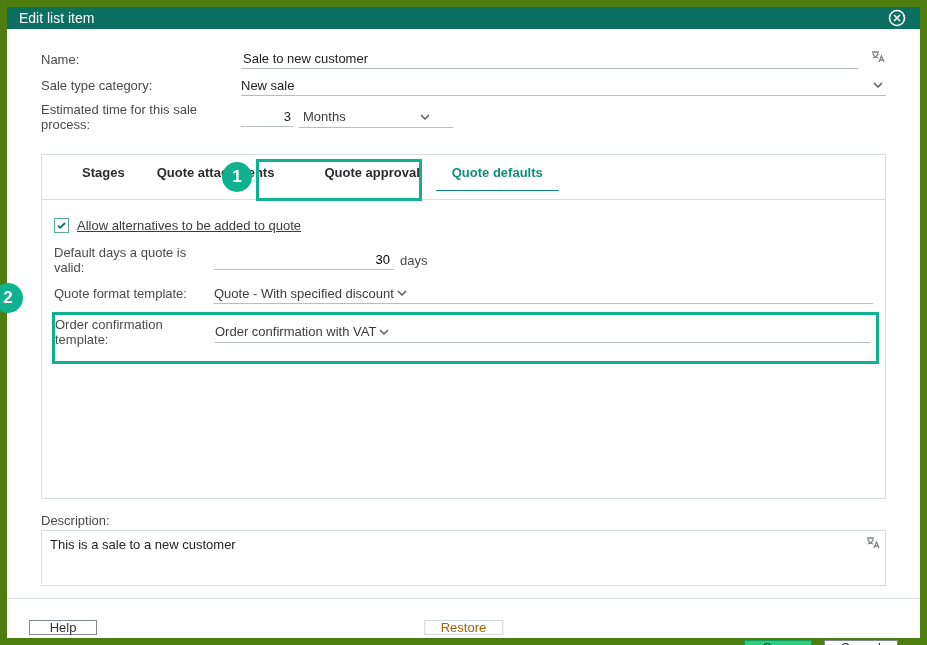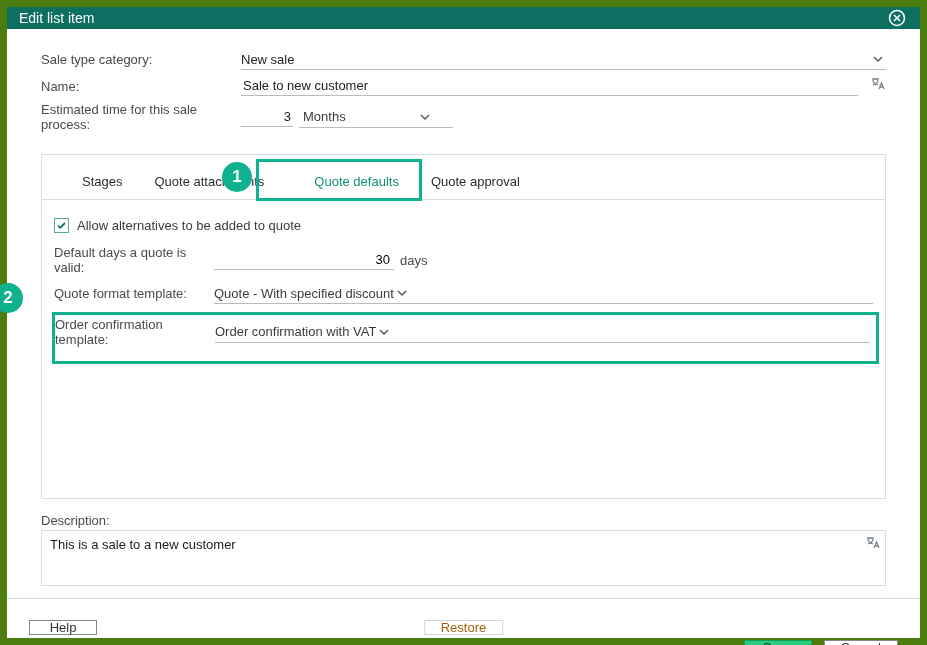--- a/index.html
+++ b/index.html
@@ -28,27 +28,27 @@
   .underline-input{border:none;border-bottom:1px solid #b6bcc0;background:transparent;font-size:13px;padding:2px 2px;color:#222;outline:none;}
   .name-input{flex:1;margin-right:28px;}
   .translate-icon{position:absolute;right:0;top:0;color:#7b858c;}
   .select-underline{flex:1;display:flex;align-items:center;border-bottom:1px solid #b6bcc0;padding:2px 0;cursor:pointer;justify-content:space-between;}
   .select-underline .val{color:#222;}
   .chev{width:16px;height:16px;display:inline-flex;align-items:center;justify-content:center;}
   .chev svg{stroke:#565d62;}
   .est-row .num{width:48px;text-align:right;margin-right:6px;}
   .est-row .unit-select{display:flex;align-items:center;border-bottom:1px solid #b6bcc0;padding:2px 20px 2px 4px;width:130px;justify-content:space-between;cursor:pointer;}
   .tab-card{border:1px solid var(--light-border);background:#fff;box-sizing:border-box;display:flex;flex-direction:column;min-height:345px;position:relative;margin-top:6px;}
-  .tab-strip{display:flex;align-items:flex-end;height:44px;padding:0 24px;border-bottom:1px solid var(--light-border);}
+  .tab-strip{display:flex;align-items:flex-start;height:44px;padding:0 24px;border-bottom:1px solid var(--light-border);font-weight:bold;}
   .tab{padding:10px 16px;cursor:pointer;font-size:13px;color:#2c2c2c;white-space:nowrap;}
   .tab.active{color:var(--tab-active);border-bottom:1px solid var(--tab-active);margin-bottom:-1px;}
   .tab-highlight{position:absolute;border:3px solid var(--accent);pointer-events:none;}
   .callout{width:30px;height:30px;border-radius:50%;background:var(--accent);color:#fff;font-weight:bold;font-size:17px;display:flex;align-items:center;justify-content:center;position:absolute;z-index:5;pointer-events:none;}
   .tab-content{padding:18px 12px 12px 12px;flex:1;}
-  .chk-row{display:flex;align-items:center;margin-bottom:12px;gap:8px;}
+  .chk-row{display:flex;align-items:center;margin-bottom:12px;gap:8px;text-decoration:underline;}
   .chk{width:15px;height:15px;border:1px solid #5aa89b;display:inline-flex;align-items:center;justify-content:center;cursor:pointer;box-sizing:border-box;}
   .chk.checked svg{stroke:var(--teal);}
   .opt-row{display:flex;align-items:center;margin-bottom:8px;}
   .opt-row .lbl{width:160px;flex-shrink:0;color:var(--muted);font-size:13px;}
   .opt-row .num-in{width:172px;text-align:right;border:none;border-bottom:1px solid #b6bcc0;background:transparent;font-size:13px;padding:2px 4px;outline:none;}
   .opt-row .suffix{margin-left:6px;color:var(--muted);}
   .opt-row .sel{flex:1;display:flex;align-items:center;justify-content:flex-start;border-bottom:1px solid #b6bcc0;padding:2px 0;cursor:pointer;}
   .row-highlight{border:3px solid var(--accent);padding:2px 6px 14px 0;margin-left:-2px;margin-right:-6px;}
   .desc-block{margin-top:14px;}
   .desc-block .lbl{color:var(--muted);font-size:13px;margin-bottom:2px;display:block;}
@@ -75,40 +75,40 @@
           <path d="M6 6l6 6M12 6l-6 6"></path>
       </svg>
     </span>
   </div>
 
   <div class="body">
 
     <div class="form-top">
 
       <div class="form-row">
+        <label class="lbl-col">Name:</label>
+        <input class="underline-input name-input" value="Sale to new customer" style="">
+        <span class="translate-icon">
+          <svg width="16" height="16" viewBox="0 0 16 16" fill="none" stroke="#7b858c" stroke-width="1.3">
+            <path d="M2 3h7M5.5 3v1M3 4c0 2 2 4 5 5M8 4c0 2-2 4-5 5"></path>
+            <path d="M9 13l2.5-6 2.5 6M9.8 11h3.4"></path>
+          </svg>
+        </span>
+      </div>
+
+      <div class="form-row">
         <label class="lbl-col">Sale type category:</label>
         <div class="select-underline">
           <span class="val">New sale</span>
           <span class="chev">
             <svg width="12" height="12" viewBox="0 0 12 12" fill="none" stroke-width="1.5">
                 <path d="M2 4l4 4 4-4"></path>
               </svg>
           </span>
         </div>
-      </div>
-
-      <div class="form-row">
-        <label class="lbl-col">Name:</label>
-        <input class="underline-input name-input" value="Sale to new customer" style="">
-        <span class="translate-icon">
-          <svg width="16" height="16" viewBox="0 0 16 16" fill="none" stroke="#7b858c" stroke-width="1.3">
-            <path d="M2 3h7M5.5 3v1M3 4c0 2 2 4 5 5M8 4c0 2-2 4-5 5"></path>
-            <path d="M9 13l2.5-6 2.5 6M9.8 11h3.4"></path>
-          </svg>
-        </span>
       </div>
 
       <div class="form-row est-row">
         <label class="lbl-col" style="width:200px">Estimated time for this sale process:</label>
         <input class="underline-input num" value="3" style="">
         <div class="unit-select">
           <span>Months</span>
           <span class="chev">
             <svg width="12" height="12" viewBox="0 0 12 12" fill="none" stroke-width="1.5">
                 <path d="M2 4l4 4 4-4"></path>
@@ -120,22 +120,22 @@
 
     <div class="tab-card">
 
       <div class="callout" style="left:180px;top:7px;">1</div>
 
       <div class="tab-highlight" style="left:214px;top:4px;width:160px;height:36px;"></div>
 
       <div class="tab-strip">
         <div class="tab">Stages</div>
         <div class="tab" style="padding-right:34px">Quote attachments</div>
+        <div class="tab">Quote approval</div>
         <div class="tab active">Quote defaults</div>
-        <div class="tab">Quote approval</div>
       </div>
 
       <div class="tab-content">
 
         <div class="chk-row">
           <span class="chk checked">
             <svg width="11" height="11" viewBox="0 0 11 11" fill="none" stroke-width="1.8">
                 <path d="M2 5.5l2.2 2.3L9 3"></path>
               </svg>
           </span>

